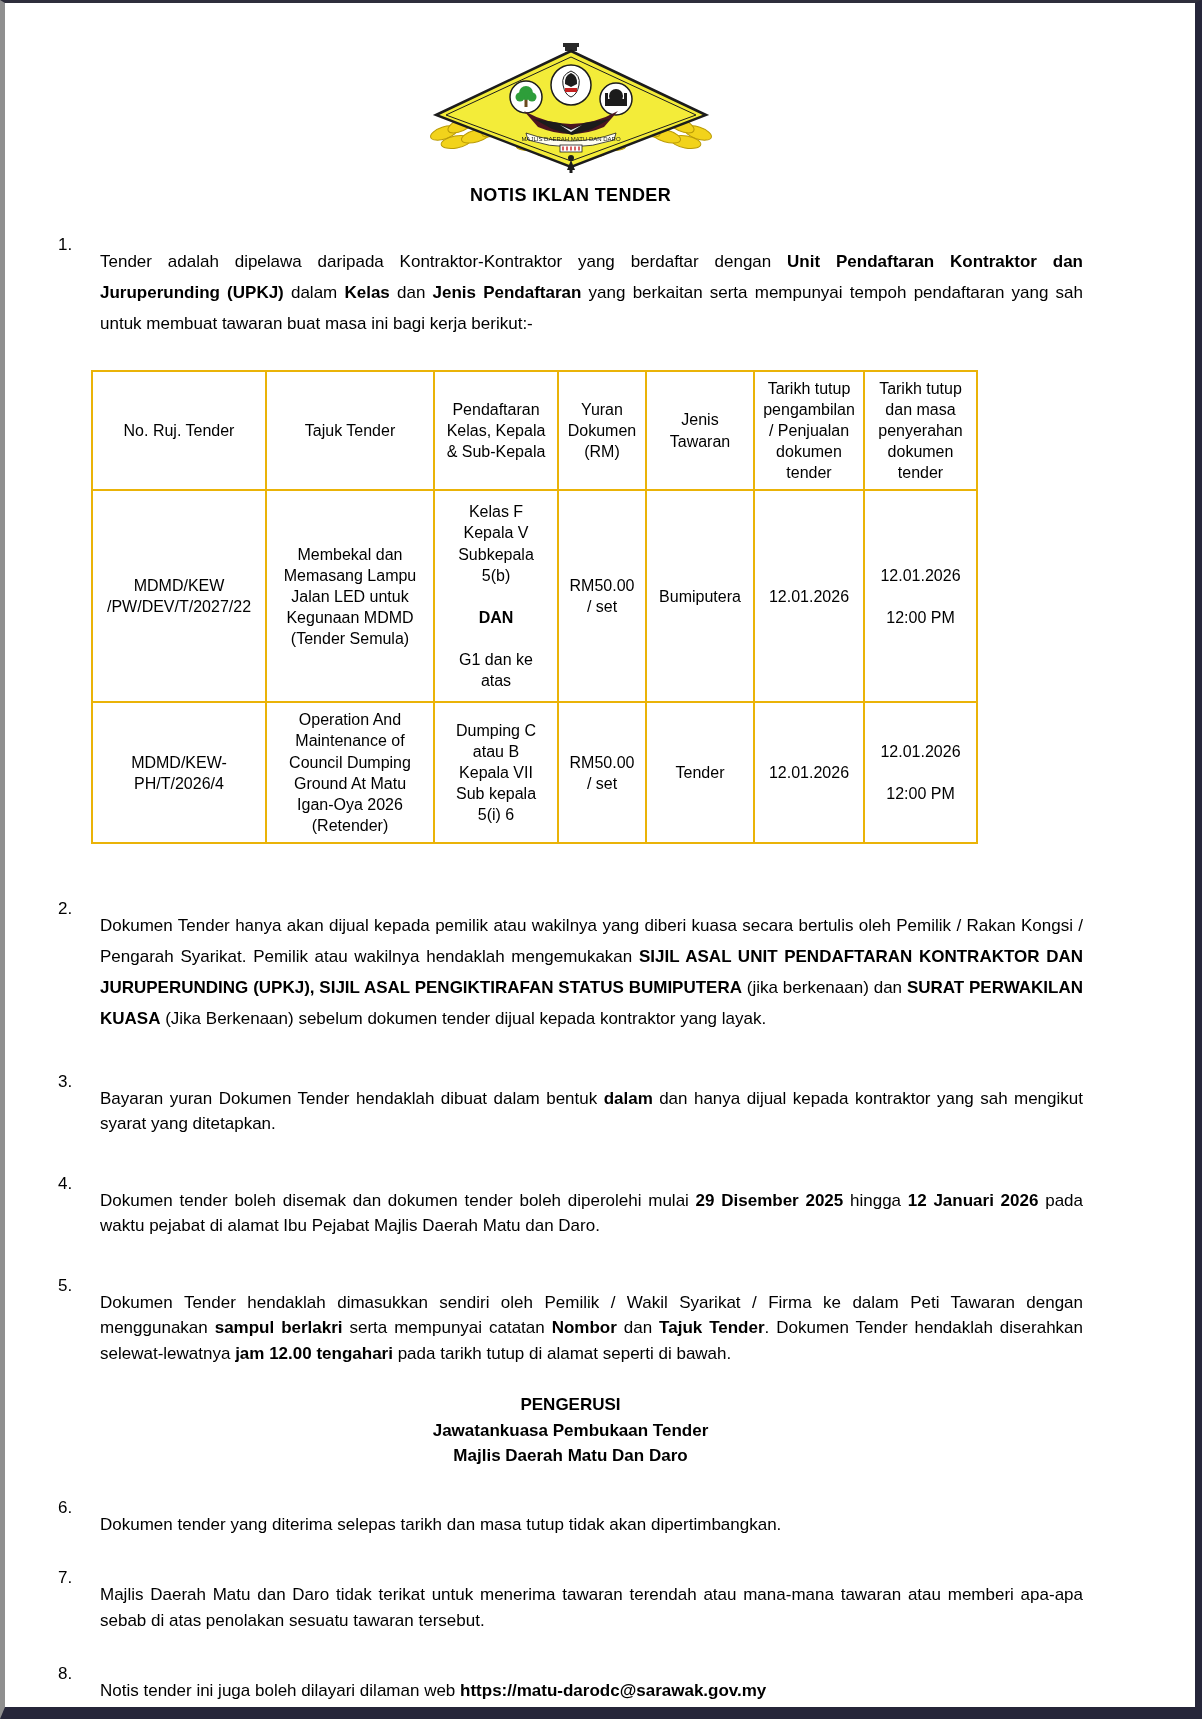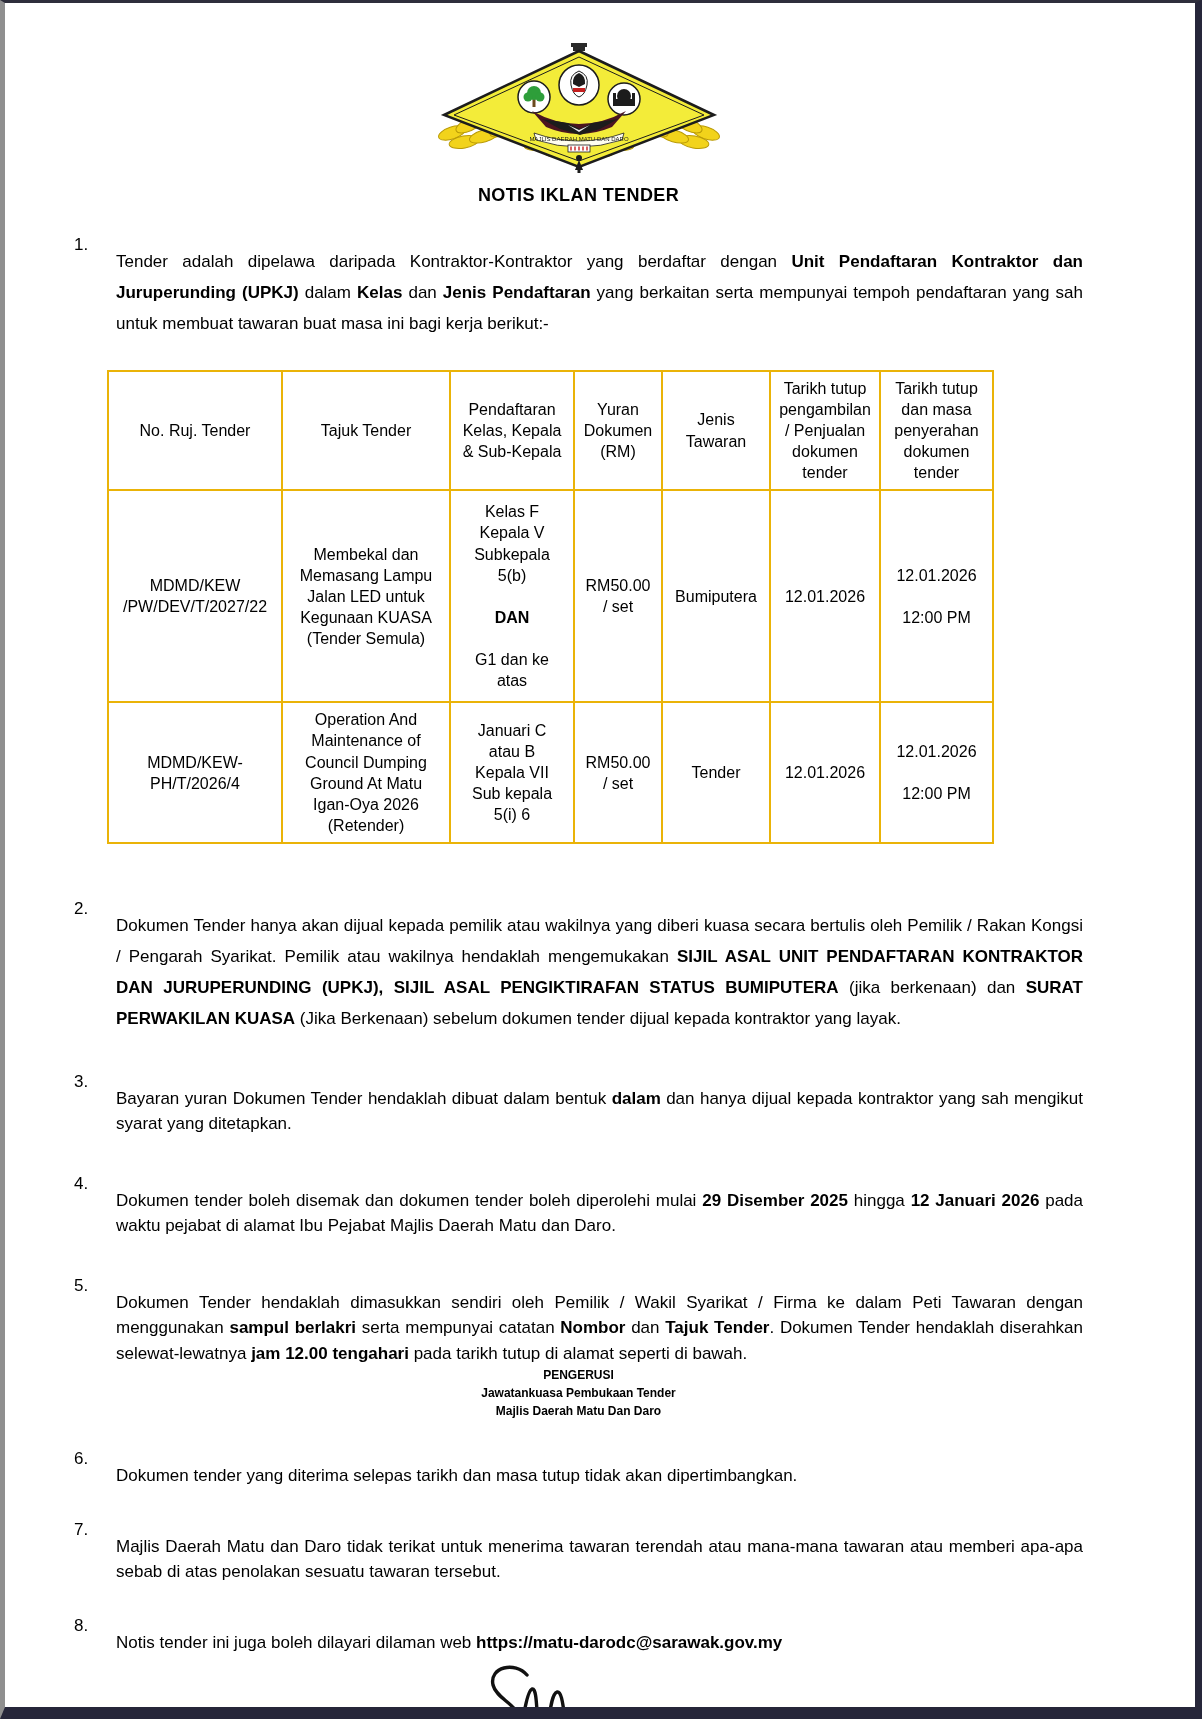--- a/index.html
+++ b/index.html
@@ -5,21 +5,21 @@
   html,body{margin:0;padding:0;background:#4a4a55;}
   .page{
     position:relative;
     width:1202px;height:1719px;
     box-sizing:border-box;
     background:#ffffff;
     border-top:3px solid #2e2e3c;
     border-right:7px solid #26263a;
     border-bottom:12px solid #26263a;
     border-left:5px solid #8f8f8f;
-    padding:38px 112px 0 69px;
+    padding:38px 112px 0 53px;
     font-family:"Liberation Sans","DejaVu Sans",sans-serif;
     color:#000;
     overflow:hidden;
   }
   .b{font-weight:bold;}
   
   .logo-wrap{text-align:center;margin:0 auto;height:132px;}
   
   .doc-title{text-align:center;font-weight:bold;font-size:18px;letter-spacing:.4px;margin-top:12px;}
   
@@ -35,21 +35,21 @@
     font-size:16px;font-weight:normal;
     text-align:center;vertical-align:middle;
     padding:6px 6px;line-height:1.32;
   }
   col.c0{width:174px}col.c1{width:168px}col.c2{width:124px}
   col.c3{width:88px}col.c4{width:108px}col.c5{width:110px}col.c6{width:113px}
   tr.hdr{height:112px;}
   tr.r0{height:212px;}
   tr.r1{height:128px;}
   
-  .address{ text-align:center;font-weight:bold;font-size:12px;line-height:1.5;}
+  .address{ text-align:center;font-weight:bold;font-size:17px;line-height:1.5;margin-top:26px;}
   
   .sig-block{text-align:center;margin-top:6px;transform:translateX(-28px);}
   .sig-scribble{display:block;margin:0 auto -34px auto;position:relative;z-index:2;}
   .sig-dotted{width:348px;margin:0 auto;border-bottom:3px dotted #000;height:0;}
 </style>
 </head>
 <body>
 
 <div class="page">
 
@@ -166,21 +166,21 @@
     </tr>
     <tr class="r0">
       <td>
             <div>MDMD/KEW</div>
             <div>/PW/DEV/T/2027/22</div>
           </td>
       <td>
             <div>Membekal dan</div>
             <div>Memasang Lampu</div>
             <div>Jalan LED untuk</div>
-            <div>Kegunaan KUASA</div>
+            <div>Kegunaan MDMD</div>
             <div>(Tender Semula)</div>
           </td>
       <td>
             <div>Kelas F</div>
             <div>Kepala V</div>
             <div>Subkepala</div>
             <div>5(b)</div>
             <div>&nbsp;</div>
             <div class="b">DAN</div>
             <div>&nbsp;</div>
@@ -210,21 +210,21 @@
           </td>
       <td>
             <div>Operation And</div>
             <div>Maintenance of</div>
             <div>Council Dumping</div>
             <div>Ground At Matu</div>
             <div>Igan-Oya 2026</div>
             <div>(Retender)</div>
           </td>
       <td>
-            <div>Januari C</div>
+            <div>Dumping C</div>
             <div>atau B</div>
             <div>Kepala VII</div>
             <div>Sub kepala</div>
             <div>5(i) 6</div>
           </td>
       <td>
             <div>RM50.00</div>
             <div>/ set</div>
           </td>
       <td>

